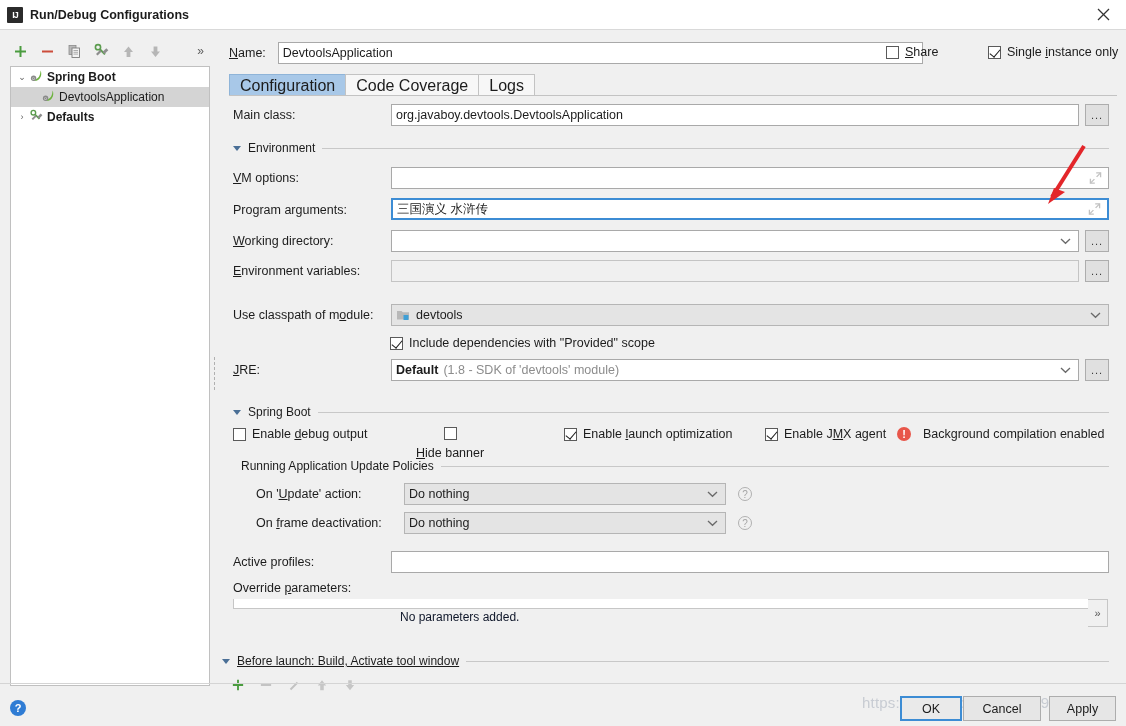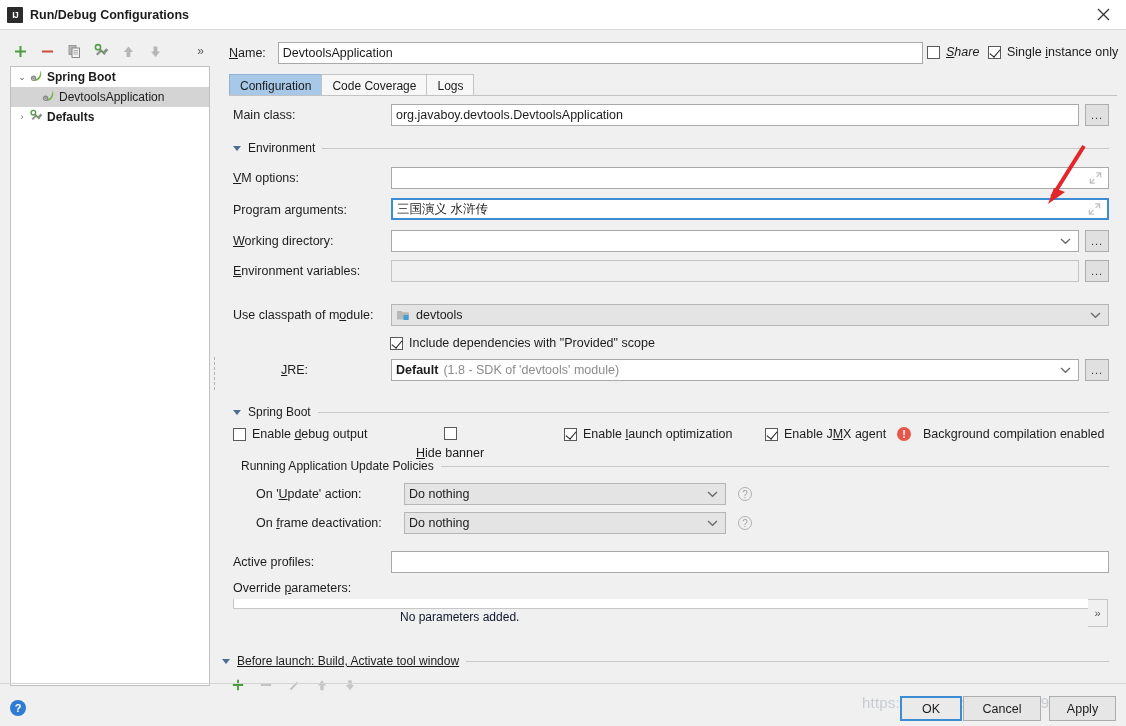--- a/index.html
+++ b/index.html
@@ -99,21 +99,21 @@
   .cbox.checked::after {
     content: "";
     position: absolute; left: 3px; top: 0px; width: 5px; height: 9px;
     border-right: 1.6px solid #1c1c1c; border-bottom: 1.6px solid #1c1c1c;
     transform: rotate(40deg);
   }
 
   
   .tabs { position: absolute; left: 229px; top: 74px; display: flex; align-items: flex-end; height: 22px; }
   .tab {
-    height: 22px; padding: 0 10px; font-size: 12px;
+    height: 22px; padding: 0 10px; font-size: 16px;
     display: flex; align-items: center;
     border: 1px solid #c3c3c3; border-bottom: none;
     background: #f7f7f7; margin-right: -1px;
   }
   .tab.active { background: #a8c8e8; border-color: #8fb4d8; }
   .tab-underline {
     position: absolute; left: 229px; top: 95px; width: 888px; height: 1px; background: #c3c3c3;
   }
 
   
@@ -312,21 +312,21 @@
     <div class="dots"></div>
   </div>
 
   <div class="namerow">
     <span class="lbl"><span class="u">N</span>ame:</span>
     <div class="textfield" style="width:645px; margin-left:12px;">
       <span>DevtoolsApplication</span>
     </div>
   </div>
 
-  <div class="row cbrow" style="left:927px; top:45px;font-style:italic;">
+  <div class="row cbrow" style="left:886px; top:45px;">
     <span class="cbox"></span>
     <span class="lbl"><span class="u">S</span>hare</span>
   </div>
 
   <div class="row cbrow" style="left:988px; top:45px;">
     <span class="cbox checked"></span>
     <span class="lbl">Single <span class="u">i</span>nstance only</span>
   </div>
 
   <div class="tabs">
@@ -417,21 +417,21 @@
           <path d="M1 2 L5.5 6.3 L10 2" fill="none" stroke="#6a6a6a" stroke-width="1.3"></path>
         </svg>
     </span>
   </div>
 
   <div class="row cbrow" style="left:390px; top:336px;">
     <span class="cbox checked"></span>
     <span class="lbl">Include dependencies with "Provided" scope</span>
   </div>
 
-  <div class="row" style="left:233px; top:363px;margin-left:48px;">
+  <div class="row" style="left:233px; top:363px;">
     <span class="lbl"><span class="u">J</span>RE:</span>
   </div>
   <div class="combo" style="position:absolute; left:391px; top:359px; width:688px;">
     <span style="font-weight:bold;">Default</span>
     <span style="color:#8c8c8c; margin-left:5px;">(1.8 - SDK of 'devtools' module)</span>
     <span class="chev">
       <svg width="11" height="8" viewBox="0 0 11 8">
           <path d="M1 2 L5.5 6.3 L10 2" fill="none" stroke="#6a6a6a" stroke-width="1.3"></path>
         </svg>
     </span>

